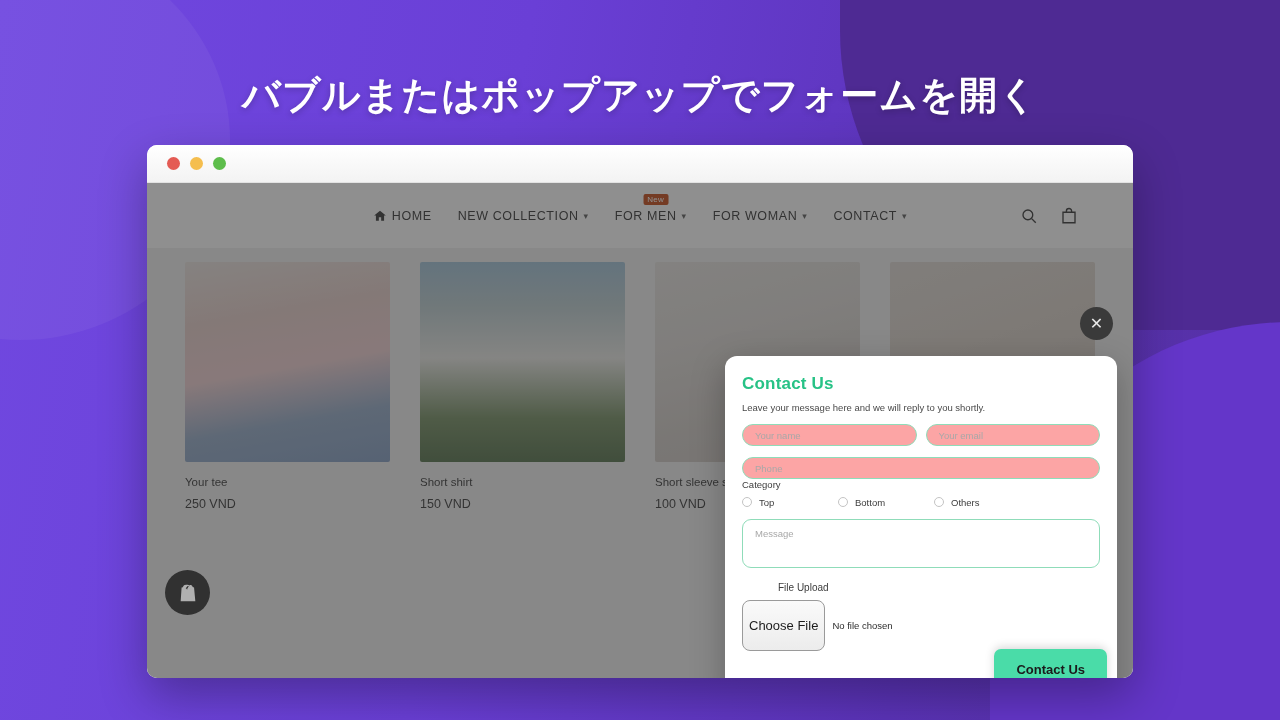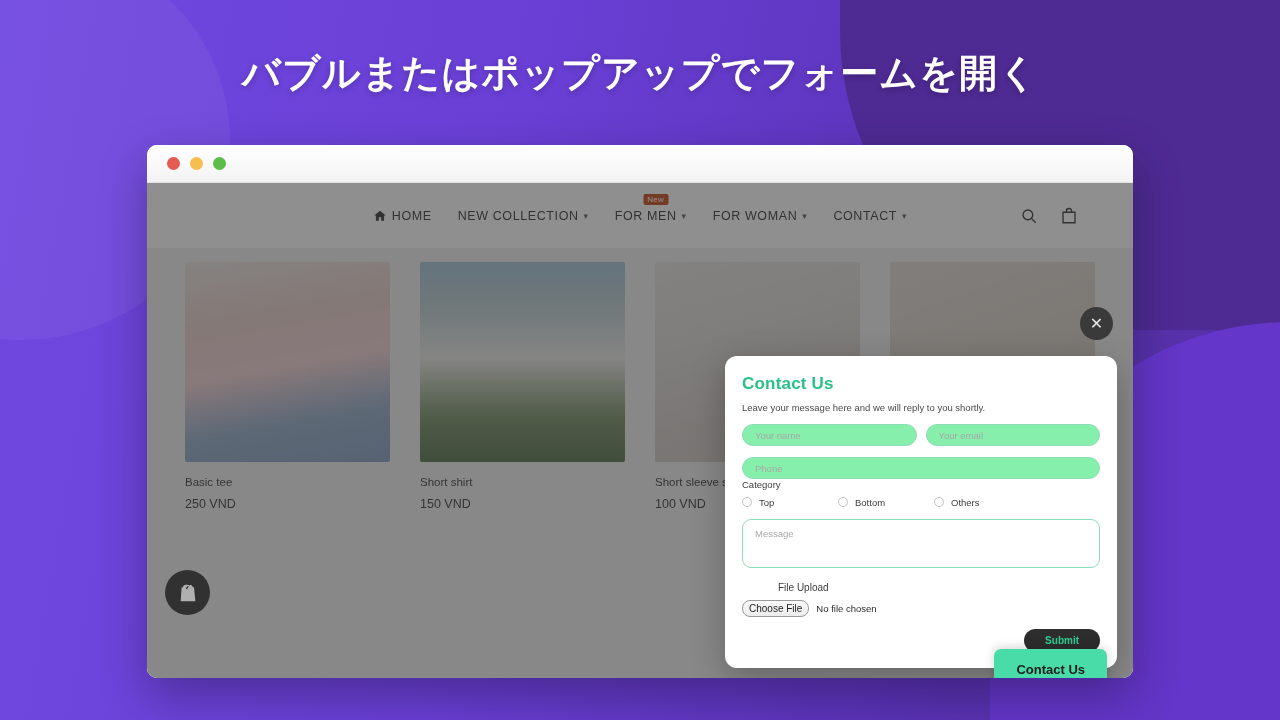--- a/index.html
+++ b/index.html
@@ -29,21 +29,21 @@
   }
   #bg-blob-left {
     position:absolute; top:-60px; left:-190px;
     width:420px; height:400px;
     background:rgba(255,255,255,.05);
     border-radius:50%;
   }
 
   
   #headline {
-    position:absolute; top:48px; left:0; width:1280px;
+    position:absolute; top:70px; left:0; width:1280px;
     text-align:center;
     color:#ffffff;
     font-size:38px;
     font-weight:bold;
     letter-spacing:1px;
     text-shadow:0 2px 6px rgba(0,0,0,.22);
   }
 
   
   #browser-window {
@@ -172,21 +172,21 @@
   .field {
     flex:1;
     height:22px;
     border:1px solid #8fdcb9;
     border-radius:12px;
     padding:0 12px;
     font-size:9.5px;
     color:#333;
     outline:none;
     font-family:"Liberation Sans", sans-serif;
-    background:#86efac;
+    background:#fca5a5;
   }
   .field::placeholder { color:#a8a8a8; }
   .section-label {
     margin-top:0;
     font-size:9.5px; color:#3c3c3c;
   }
   #category-row {
     display:flex; margin-top:7px; gap:0;
   }
   .radio-opt {
@@ -210,22 +210,22 @@
     resize:none; outline:none;
     font-family:"Liberation Sans", sans-serif;
   }
   #message-field::placeholder { color:#a8a8a8; }
   #file-label { margin-top:10px; font-size:10px; color:#3c3c3c;margin-left:36px; }
   #file-row { display:flex; align-items:center; gap:7px; margin-top:7px; }
   #choose-file-btn {
     border:1px solid #9a9a9a;
     background:linear-gradient(#fafafa,#ececec);
     border-radius:8px;
-    padding:2px 6px;
-    font-size:10px; color:#1c1c1c;
+    padding:17px 6px;
+    font-size:13px; color:#1c1c1c;
     cursor:pointer;
     font-family:"Liberation Sans", sans-serif;
   }
   #no-file-text { font-size:9.5px; color:#2d2d2d; }
   #submit-row { display:flex; justify-content:flex-end; margin-top:12px; }
   #submit-btn {
     background:#2d2d2d;
     color:#2fcf93;
     border:none;
     border-radius:14px;
@@ -308,21 +308,21 @@
         <svg class="nav-icon" viewBox="0 0 24 24" fill="none" stroke="currentColor" stroke-width="1.8">
           <path d="M4 7h16v14H4z"></path>
             <path d="M8.5 7V5.5a3.5 3.5 0 0 1 7 0V7"></path>
         </svg>
       </div>
     </div>
 
     <div id="product-grid">
       <div class="product-card">
         <div class="product-image p1"></div>
-        <div class="product-name">Basic tee</div>
+        <div class="product-name">Your tee</div>
         <div class="product-price">250 VND</div>
       </div>
       <div class="product-card">
         <div class="product-image p2"></div>
         <div class="product-name">Short shirt</div>
         <div class="product-price">150 VND</div>
       </div>
       <div class="product-card">
         <div class="product-image p3"></div>
         <div class="product-name">Short sleeve shirt</div>

